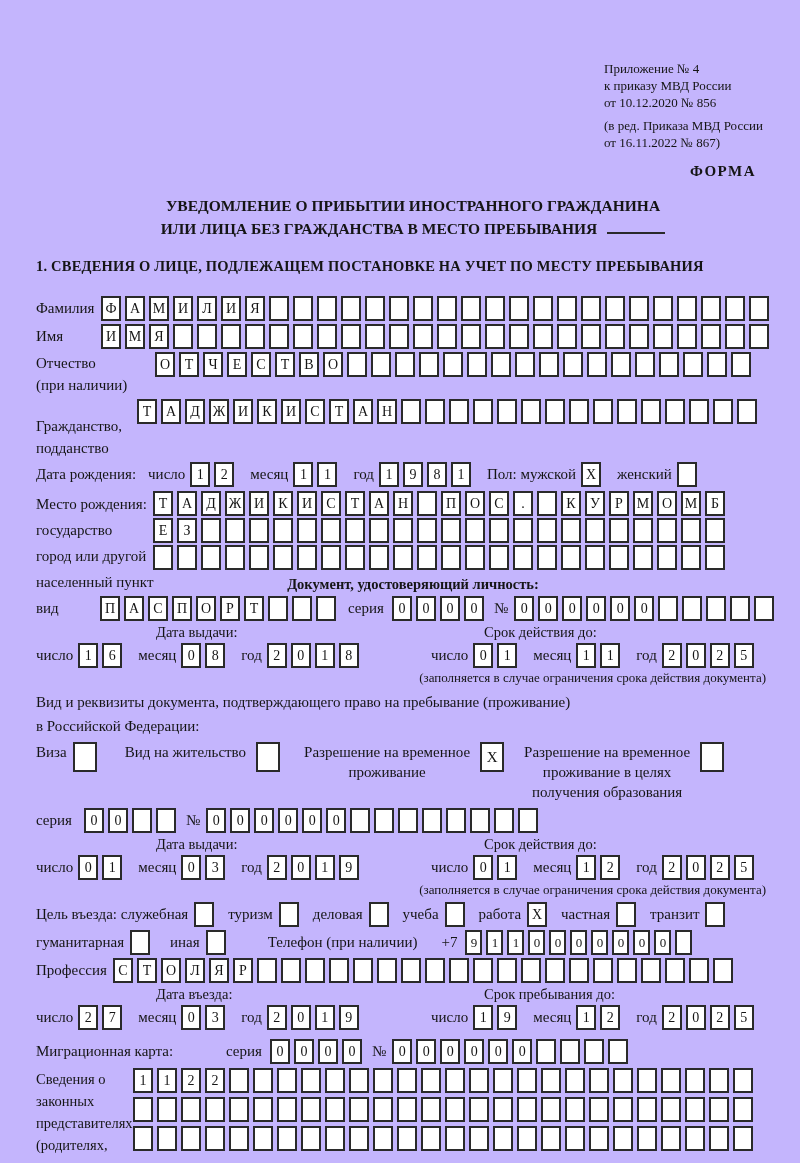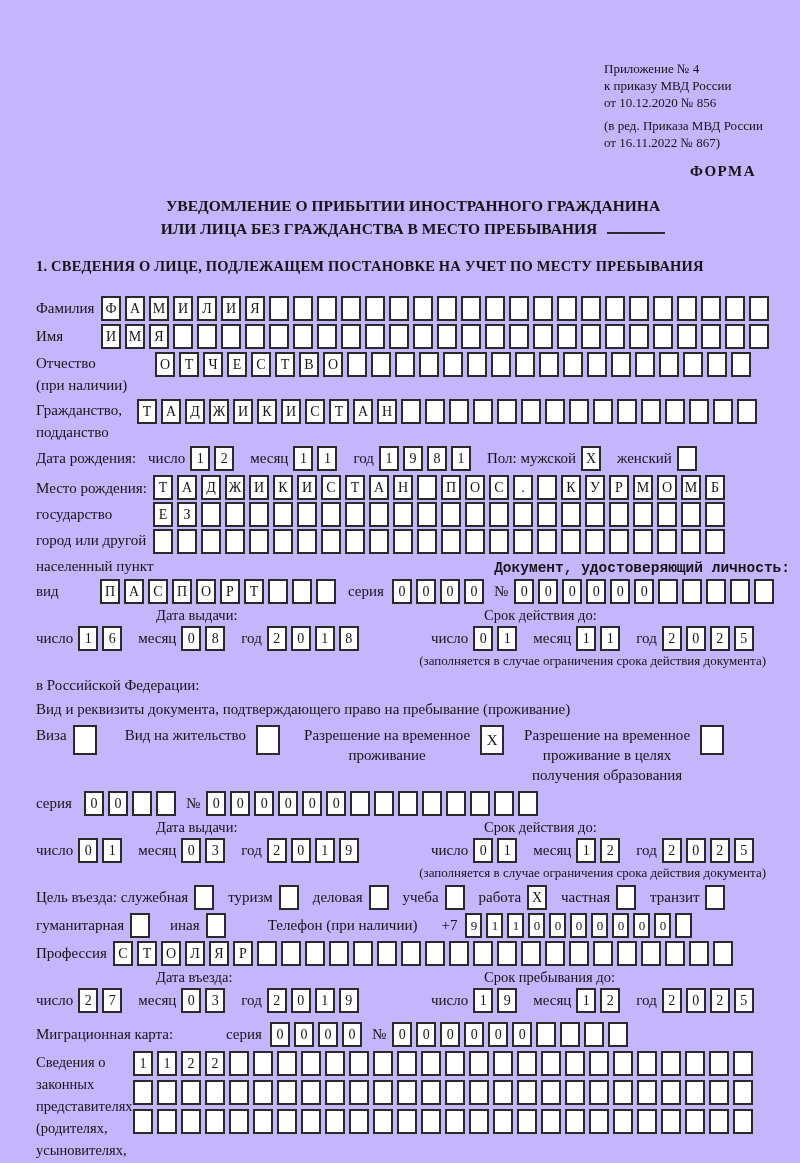--- a/index.html
+++ b/index.html
@@ -34,30 +34,30 @@
 
   .sec-heading { margin-top: 18px; font-weight: bold; font-size: 14.5px;
                  letter-spacing: 0.2px; white-space: nowrap; }
 
   .mt2 { margin-top: 2px; } .mt4 { margin-top: 4px; } .mt6 { margin-top: 6px; }
   .mt8 { margin-top: 8px; } .mt10 { margin-top: 21px; }
 
   .two-line-label { flex: none; line-height: 22px; font-size: 15px; }
   .row.top { align-items: flex-start; }
   .w-patronymic { width: 119px; }
-  .w-citizenship { width: 101px; }
+  .w-citizenship { width: 101px; margin-top: 16px; }
 
   
   .split { display: flex; align-items: flex-start; }
   .bp-labels { width: 117px; flex: none; font-size: 15px; line-height: 26px;
                height: 82px; overflow: visible; white-space: nowrap; }
   .bp-rows .cells { display: flex; margin-bottom: 2px; }
 
-  .doc-heading { text-align: right; font-weight: bold; font-size: 14.5px;
-                 margin: 3px 0 3px 0; font-family: Liberation Mono, monospace; }
+  .doc-heading { text-align: center; font-weight: bold; font-size: 14.5px;
+                 margin: 3px 0 3px 0; }
 
   .inline-word { margin: 0 8px; flex: none; }
 
   .cap-row { position: relative; height: 19px; font-size: 14.5px; }
   .cap-left { position: absolute; left: 120px; }
   .cap-right { position: absolute; left: 448px; }
   .date-row { position: relative; height: 26px; margin-bottom: 1px; font-size: 15px; }
   .dg { position: absolute; top: 0; display: flex; align-items: center; }
   .dg-left { left: 0; } .dg-right { left: 395px; }
   .dw { margin: 0 5px 0 12px; flex: none; }
@@ -437,22 +437,22 @@
       <span class="cells">
           <span class="cell">2</span>
           <span class="cell">0</span>
           <span class="cell">2</span>
           <span class="cell">5</span>
         </span>
     </span>
   </div>
   <div class="footnote-r">(заполняется в случае ограничения срока действия документа)</div>
 
+  <div class="intro">Вид и реквизиты документа, подтверждающего право на пребывание (проживание)</div>
   <div class="intro">в Российской Федерации:</div>
-  <div class="intro">Вид и реквизиты документа, подтверждающего право на пребывание (проживание)</div>
 
   <div class="permits">
     <span class="center-lbl">Виза</span>
     <span class="cells lg" style="margin-left:6px">
         <span class="cell"></span>
       </span>
     <span class="center-lbl" style="margin-left:24px">Вид на жительство</span>
     <span class="cells lg">
         <span class="cell"></span>
       </span>

